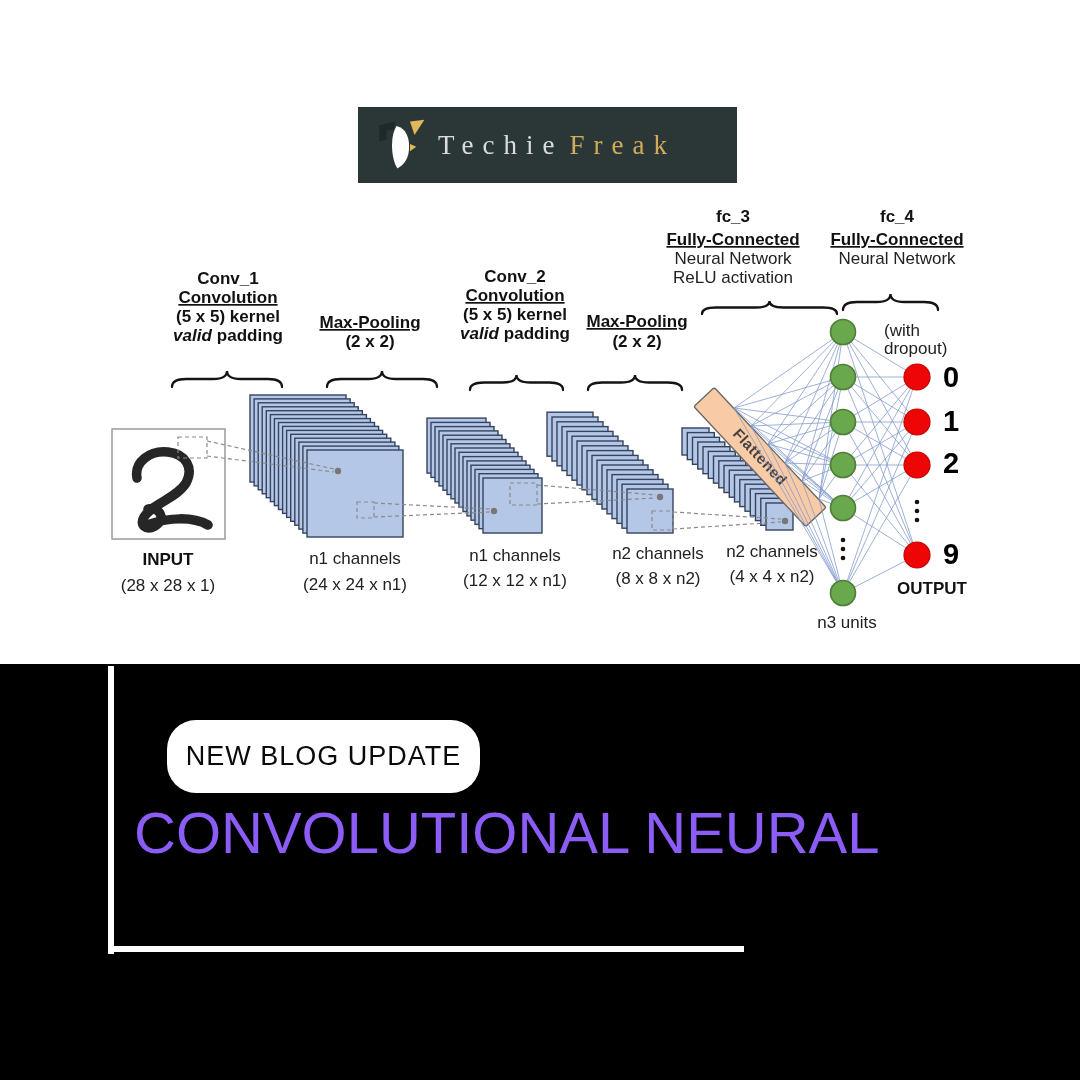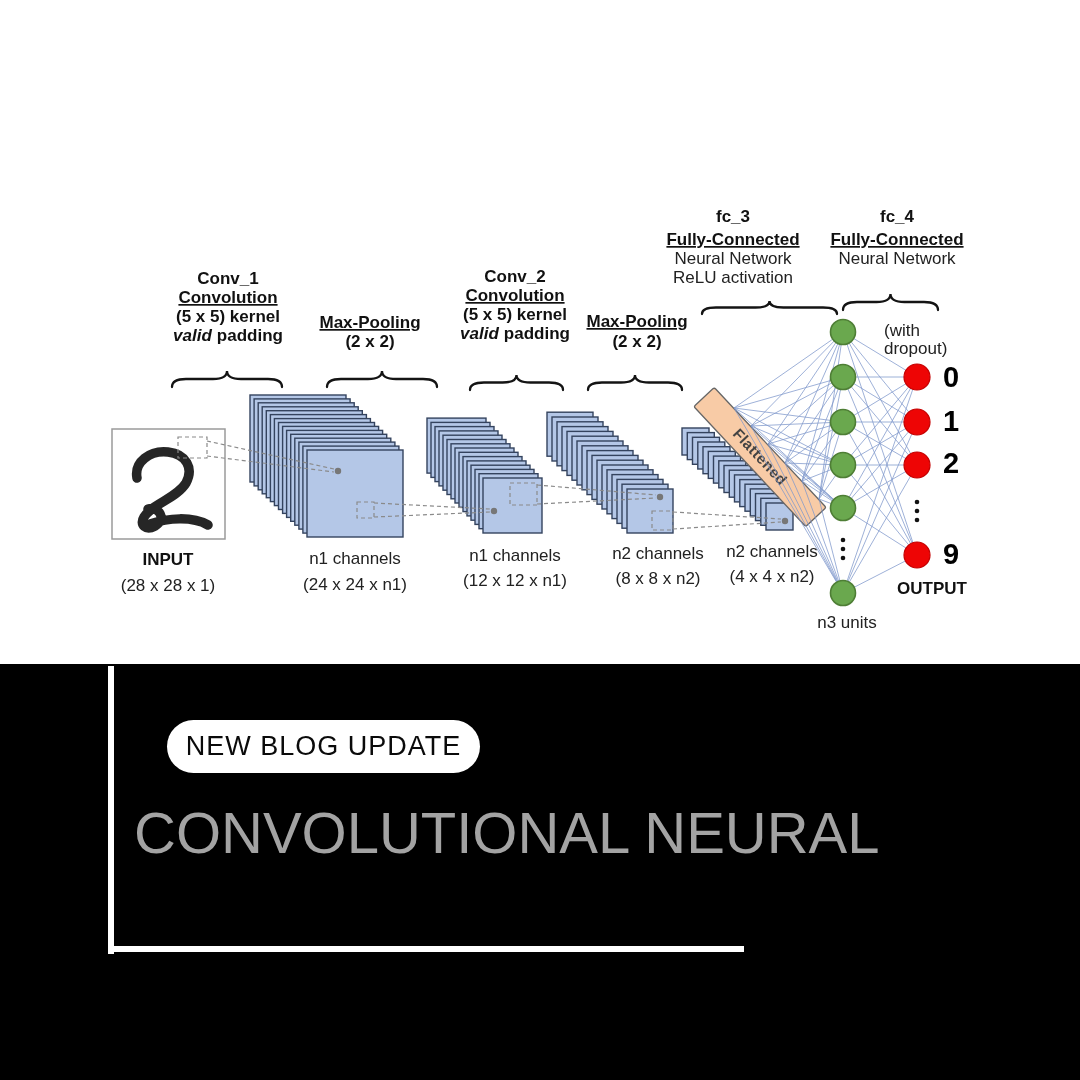--- a/index.html
+++ b/index.html
@@ -32,32 +32,43 @@
   .fl{font-family:"Liberation Sans",sans-serif;font-size:15px;font-weight:bold;fill:#444;letter-spacing:.5px;}
   .mid{text-anchor:middle;}
   .inbox{fill:#fff;stroke:#9a9a9a;stroke-width:1.5;}
   .digit{fill:none;stroke:#151515;stroke-width:9.5;stroke-linecap:round;stroke-linejoin:round;opacity:.93;}
   .fbar{fill:#f8cba6;stroke:#666;stroke-width:1.3;}
 
   
   .footer{position:absolute;left:0;top:664px;width:1080px;height:416px;background:#000;}
   .frame-v{position:absolute;left:108px;top:2px;width:6px;height:288px;background:#fff;}
   .frame-h{position:absolute;left:108px;top:282px;width:636px;height:6px;background:#fff;}
-  .badge{position:absolute;left:167px;top:56px;width:313px;height:53px;background:#fff;border-radius:29px;
+  .badge{position:absolute;left:167px;top:56px;width:313px;height:73px;background:#fff;border-radius:29px;
          display:flex;align-items:center;justify-content:center;}
   .badge span{font-size:27px;color:#0a0a0a;letter-spacing:1px;white-space:nowrap;}
-  .title{position:absolute;left:134px;top:136px;margin:0;color:#a3a3a3;font-weight:400;
+  .title{position:absolute;left:134px;top:136px;margin:0;color:#8b5cf6;font-weight:400;
          font-size:58px;line-height:65px;letter-spacing:0;}
   .title span{display:block;white-space:nowrap;}
 </style>
 </head>
 <body>
 
 <div class="canvas">
 
+  <div class="banner">
+    <svg width="54" height="60" viewBox="0 0 60 60">
+      <polygon points="6,26 6,8 24,4 22,13 14,14 14,24" fill="#1e2929"></polygon>
+      <path d="M 25,9 C 36,12 39,22 39,32 C 39,44 34,52 26,56 C 22,50 20,40 20,30 C 20,21 22,14 25,9 Z" fill="#ffffff"></path>
+      <polygon points="40,4 56,2 45,19" fill="#e0b85c"></polygon>
+      <polygon points="40,29 47,32 40,37" fill="#e0b85c"></polygon>
+    </svg>
+    <div class="brand">
+      <span class="t1">Techie</span><span class="t2">Freak</span>
+    </div>
+  </div>
 
   <svg id="diagram" viewBox="0 195 1080 465">
     <g id="g-stacks">
         <rect class="layer" x="250.0" y="395.0" width="96" height="87"></rect>
         <rect class="layer" x="254.1" y="398.9" width="96" height="87"></rect>
         <rect class="layer" x="258.2" y="402.8" width="96" height="87"></rect>
         <rect class="layer" x="262.2" y="406.8" width="96" height="87"></rect>
         <rect class="layer" x="266.3" y="410.7" width="96" height="87"></rect>
         <rect class="layer" x="270.4" y="414.6" width="96" height="87"></rect>
         <rect class="layer" x="274.4" y="418.6" width="96" height="87"></rect>

